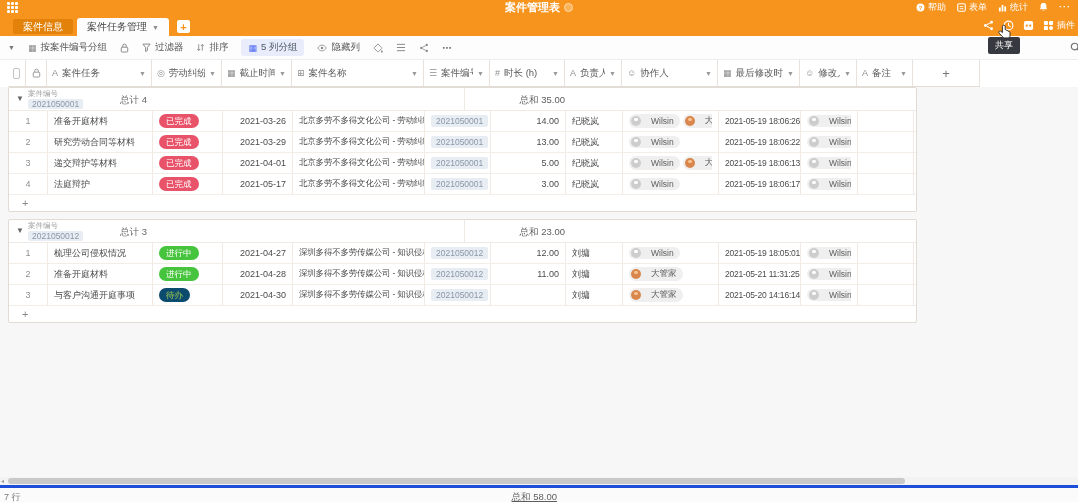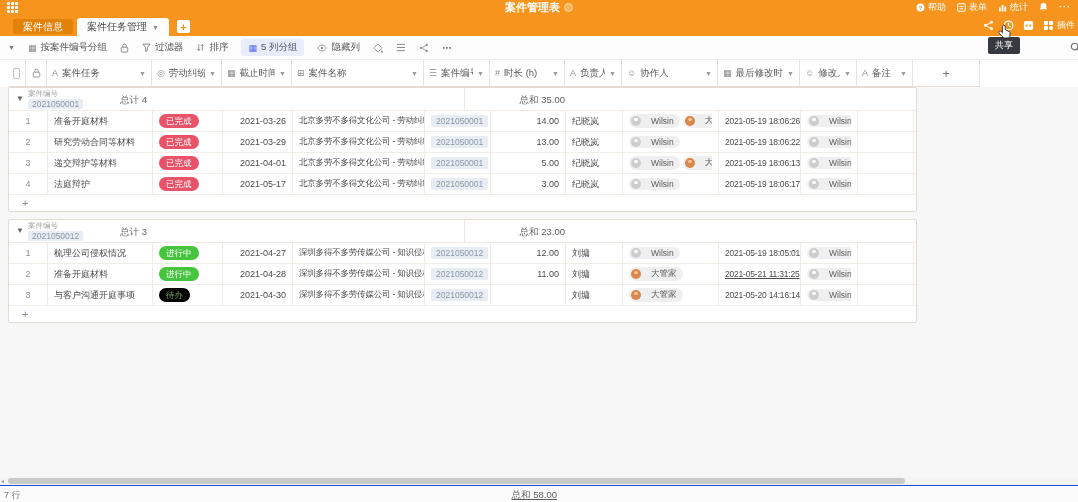--- a/index.html
+++ b/index.html
@@ -62,21 +62,21 @@
   .nchip{background:#e8edf4;color:#8a97a8;font-size:8.5px;border-radius:2px;padding:1px 5px;}
   .chips{display:flex;gap:3px;overflow:hidden;}
   .chip{display:inline-flex;align-items:center;background:#efefef;border-radius:8px;padding:1px 6px 1px 2px;font-size:8.5px;color:#5d5d5d;gap:10px;flex:none;}
   .av{width:10px;height:10px;border-radius:50%;background:radial-gradient(circle at 50% 35%,#fff 0 1.6px,#cdcdcd 2px);flex:none;}
   .av.orange{background:radial-gradient(circle at 50% 35%,#f6c390 0 1.6px,#d9874c 2px);}
   .add-row{height:16px;display:flex;align-items:center;padding-left:13px;color:#8a8a8a;font-size:11px;cursor:pointer;}
   
   .hscroll{height:8px;background:#f3f3f3;position:relative;}
   .hs-arrow{position:absolute;left:1px;top:0;font-size:6px;color:#9a9a9a;line-height:8px;}
   .hs-thumb{position:absolute;left:8px;top:1px;height:6px;width:897px;background:#c9c9c9;border-radius:3px;cursor:grab;}
-  .statusbar{height:17px;background:#fbfbfb;border-top:1px solid #1d4ed8;position:relative;font-size:9px;color:#7b7b7b;box-sizing:border-box;padding-left:16px;}
+  .statusbar{height:17px;background:#fbfbfb;border-top:3px solid #1d4ed8;position:relative;font-size:9px;color:#7b7b7b;box-sizing:border-box;padding-left:16px;}
   .sb-rows{position:absolute;left:4px;top:3px;}
   .sb-sum{position:absolute;left:461px;width:96px;text-align:right;top:3px;font-size:9.5px;color:#5c5c5c;text-decoration:underline;}
   
   .tooltip{position:absolute;left:988px;top:37px;background:#36393f;color:#fff;font-size:9px;padding:2px 7px;border-radius:2px;z-index:60;}
   .cursor{position:absolute;left:997px;top:24px;z-index:61;pointer-events:none;}
 </style>
 </head>
 <body>
 
 <div class="app">
@@ -519,36 +519,36 @@
             <div class="cell r" style="width: 75px;">11.00</div>
             <div class="cell" style="width: 57px;">刘墉</div>
             <div class="cell" style="width: 96px;">
               <span class="chips">
                 <span class="chip">
                   <span class="av orange"></span>
                   <span class="chip-name">大管家</span>
                 </span>
               </span>
             </div>
-            <div class="cell small" style="width: 82px; text-decoration: underline;">2021-05-21 11:31:25</div>
+            <div class="cell small" style="width: 82px;">2021-05-21 11:31:25</div>
             <div class="cell" style="width: 57px;">
               <span class="chips">
                 <span class="chip">
                   <span class="av"></span>
                   <span class="chip-name">Wilsin</span>
                 </span>
               </span>
             </div>
             <div class="cell" style="width: 56px;"></div>
           </div>
           <div class="row">
             <div class="cell num" style="width: 39px;">3</div>
             <div class="cell" style="width: 105px;">与客户沟通开庭事项</div>
             <div class="cell" style="width: 70px;">
-              <span class="badge" style="background: #000000; color: rgb(115, 164, 92);">待办</span>
+              <span class="badge" style="background: #0c4a6e; color: rgb(115, 164, 92); font-weight: bold;">待办</span>
             </div>
             <div class="cell r" style="width: 70px;">2021-04-30</div>
             <div class="cell small" style="width: 132px;">深圳多得不多劳传媒公司 - 知识侵权</div>
             <div class="cell" style="width: 66px;">
               <span class="nchip">2021050012</span>
             </div>
             <div class="cell r" style="width: 75px;"></div>
             <div class="cell" style="width: 57px;">刘墉</div>
             <div class="cell" style="width: 96px;">
               <span class="chips">

